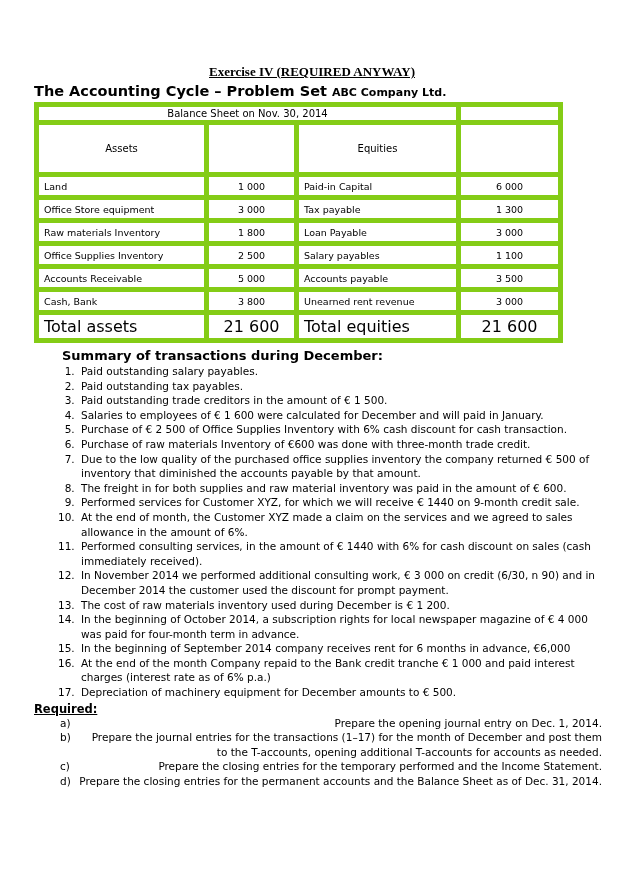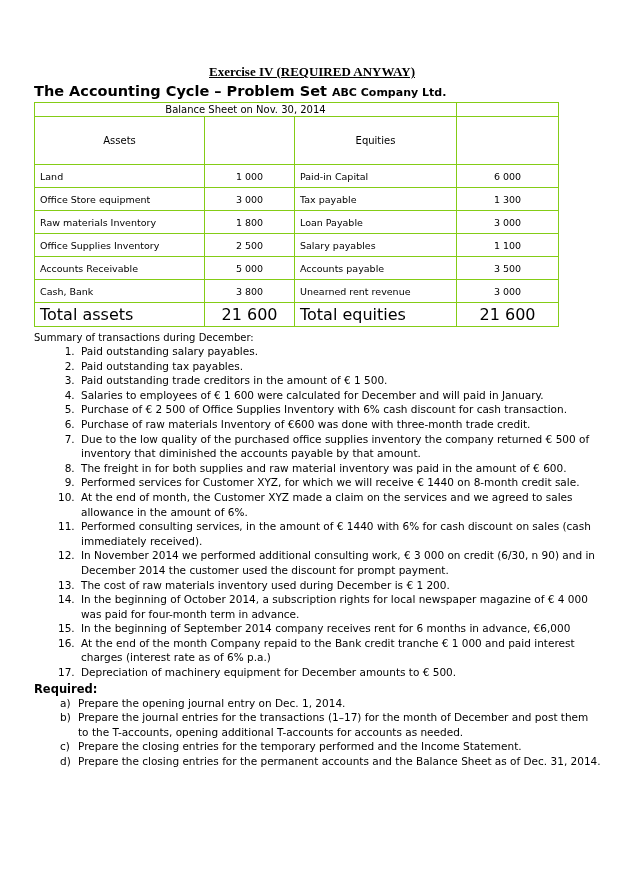--- a/index.html
+++ b/index.html
@@ -37,21 +37,21 @@
     font-size: 11px;
     margin-top: 40px;
   }
   table.balance-sheet {
     border-collapse: collapse;
     width: 524px;
     font-size: 9.5px;
     table-layout: fixed;
   }
   table.balance-sheet td {
-    border: 1px solid #84cc16;
+    border: 5px solid #84cc16;
     padding: 2px 5px;
     vertical-align: middle;
     overflow: hidden;
   }
   tr.bs-title-row td {
     text-align: center;
     font-size: 10px;
     padding: 1px 2px;
   }
   tr.bs-header-row td {
@@ -63,52 +63,55 @@
     height: 23px;
   }
   tr.bs-data-row td.val, tr.bs-total-row td.val {
     text-align: center;
   }
   tr.bs-total-row td {
     font-size: 16px;
     height: 18px;
   }
   .section-heading {
-    font-weight: normal;
-    font-size: 10px;
+    font-weight: bold;
+    font-size: 13px;
     margin-top: 5px;
+    margin-left: 28px;
   }
   ol.transactions {
     margin: 1px 0 0 0;
     padding-left: 44px;
     font-size: 10.5px;
     line-height: 14.6px;
   }
   ol.transactions li {
     padding-left: 3px;
   }
   .required-heading {
     font-weight: bold;
     font-size: 11.5px;
     margin-top: 2px;
+    text-decoration: underline;
   }
   .req-list {
     font-size: 10.5px;
     line-height: 14.6px;
   }
   .req-item {
     display: flex;
   }
   .req-label {
     flex: none;
     width: 18px;
     margin-left: 26px;
   }
   .req-text {
     flex: 1;
+    text-align: right;
   }
 </style>
 </head>
 <body>
 
 <div class="page">
 
   <div class="exercise-title">Exercise IV (REQUIRED ANYWAY)</div>
 
   <div class="main-title">
@@ -183,21 +186,21 @@
 
   <ol class="transactions">
     <li>Paid outstanding salary payables.</li>
     <li>Paid outstanding tax payables.</li>
     <li>Paid outstanding trade creditors in the amount of € 1 500.</li>
     <li>Salaries to employees of € 1 600 were calculated for December and will paid in January.</li>
     <li>Purchase of € 2 500 of Office Supplies Inventory with 6% cash discount for cash transaction.</li>
     <li>Purchase of raw materials Inventory of €600 was done with three-month trade credit.</li>
     <li>Due to the low quality of the purchased office supplies inventory the company returned € 500 of inventory that diminished the accounts payable by that amount.</li>
     <li>The freight in for both supplies and raw material inventory was paid in the amount of € 600.</li>
-    <li>Performed services for Customer XYZ, for which we will receive € 1440 on 8-month credit sale.</li>
+    <li>Performed services for Customer XYZ, for which we will receive € 1440 on 9-month credit sale.</li>
     <li>At the end of month, the Customer XYZ made a claim on the services and we agreed to sales allowance in the amount of 6%.</li>
     <li>Performed consulting services, in the amount of € 1440 with 6% for cash discount on sales (cash immediately received).</li>
     <li>In November 2014 we performed additional consulting work, € 3 000 on credit (6/30, n 90) and in December 2014 the customer used the discount for prompt payment.</li>
     <li>The cost of raw materials inventory used during December is € 1 200.</li>
     <li>In the beginning of October 2014, a subscription rights for local newspaper magazine of € 4 000 was paid for four-month term in advance.</li>
     <li>In the beginning of September 2014 company receives rent for 6 months in advance, €6,000</li>
     <li>At the end of the month Company repaid to the Bank credit tranche € 1 000 and paid interest charges (interest rate as of 6% p.a.)</li>
     <li>Depreciation of machinery equipment for December amounts to € 500.</li>
   </ol>
 

